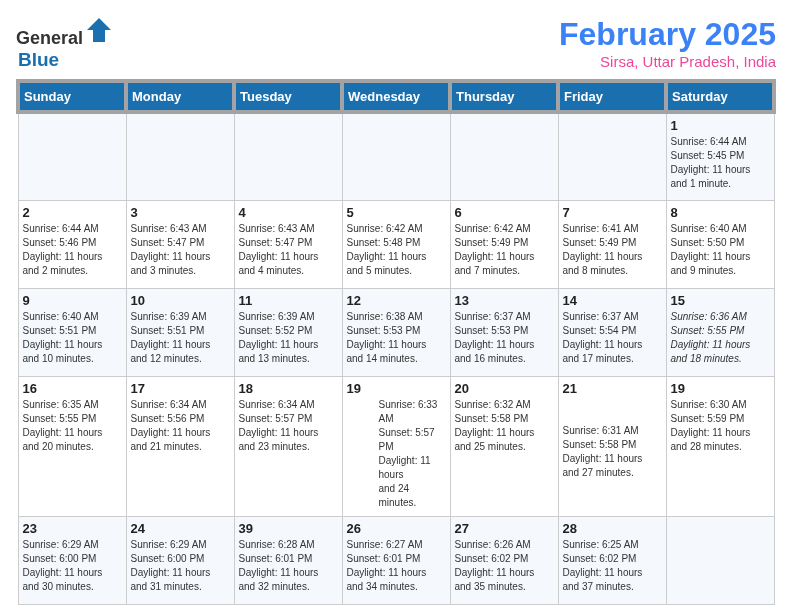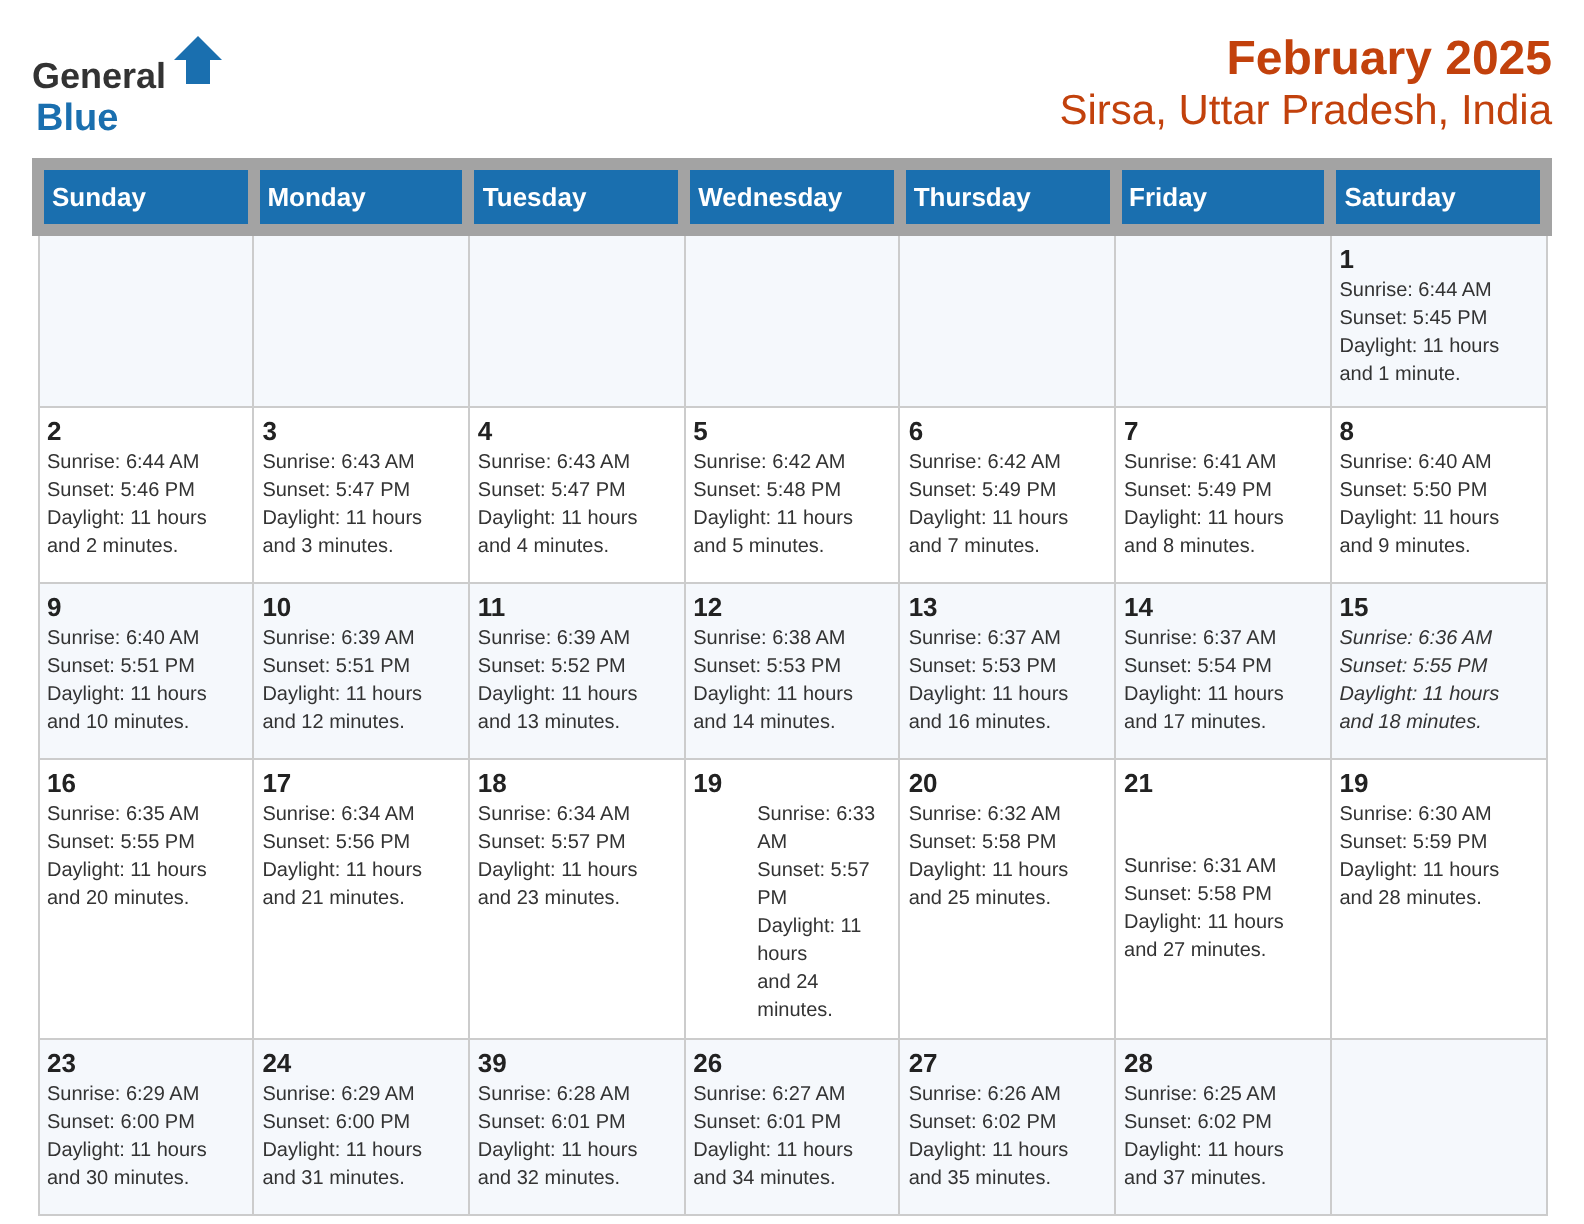--- a/index.html
+++ b/index.html
@@ -22,40 +22,40 @@
     }
     .logo-icon {
       width: 28px;
       height: 28px;
       margin-left: 2px;
     }
     .title-block {
       text-align: right;
     }
     .month-title {
-      font-size: 24px;
+      font-size: 32px;
       font-weight: bold;
-      color: #c2410c;
+      color: #3b82f6;
     }
     .location-title {
-      font-size: 21px;
-      color: #c2410c;
+      font-size: 15px;
+      color: #ec4899;
     }
     table {
       width: 100%;
       border-collapse: collapse;
       table-layout: fixed;
     }
     thead th {
       background-color: #1a6faf;
       color: #fff;
       font-size: 13px;
       font-weight: bold;
       padding: 6px 4px;
-      border: 6px solid #a3a3a3;
+      border: 4px solid #a3a3a3;
       text-align: left;
     }
     tbody td {
       border: 1px solid #ccc;
       vertical-align: top;
       padding: 4px 4px 6px 4px;
       height: 88px;
     }
     tbody tr:nth-child(odd) td {
       background-color: #f5f8fc;

